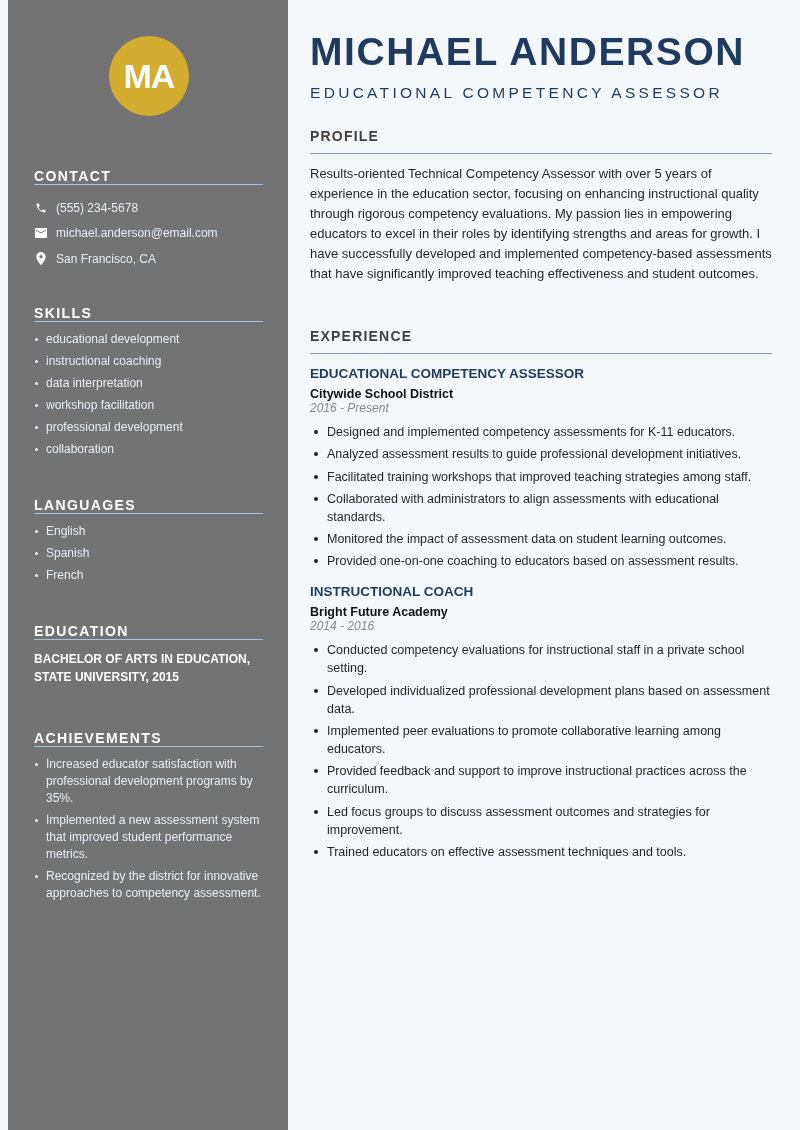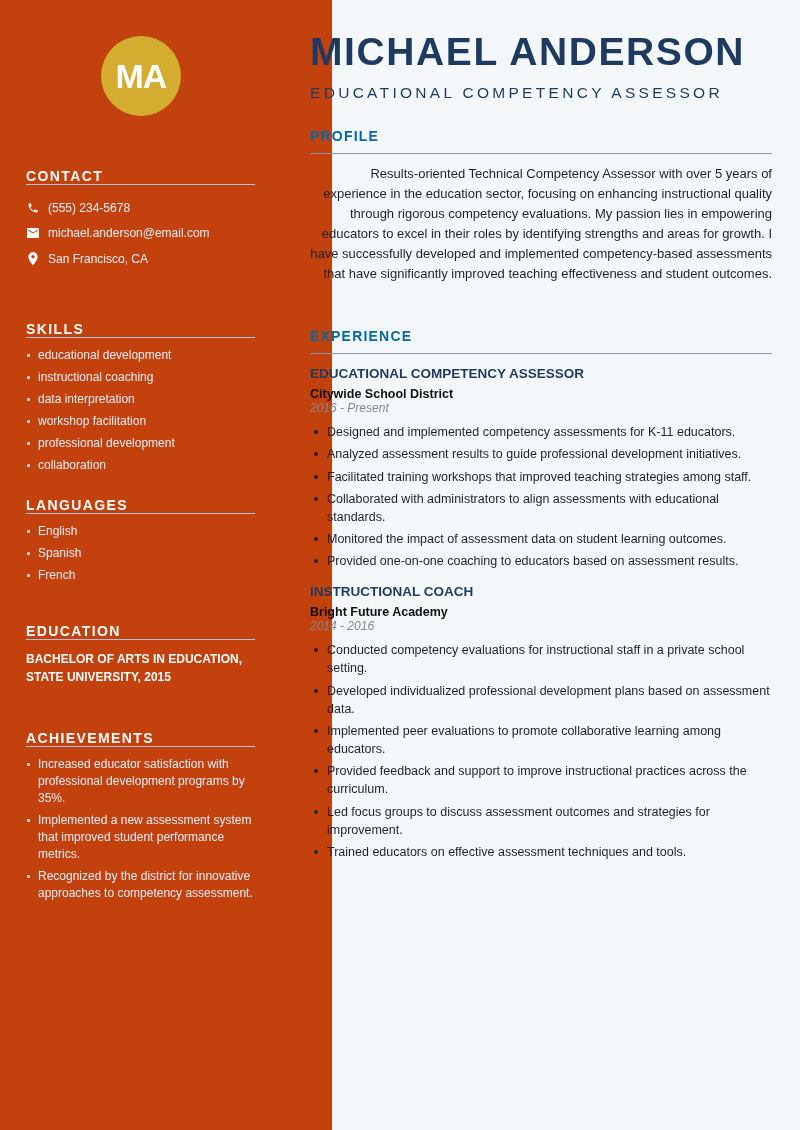--- a/index.html
+++ b/index.html
@@ -1,20 +1,20 @@
 <!DOCTYPE html>
 <html><head>
 <meta charset="utf-8">
 <style>
   * { box-sizing: border-box; margin: 0; padding: 0; }
   html, body { width: 800px; height: 1130px; overflow: hidden; }
   body { font-family: "Liberation Sans", sans-serif; background: #f4f7f9; position: relative; }
   .sidebar {
-    position: absolute; left: 0; top: 0; width: 332px; height: 1130px;
-    background: #c2410c; color: #ffffff; padding: 0 26px;
+    position: absolute; left: 8px; top: 0; width: 280px; height: 1130px;
+    background: #737373; color: #ffffff; padding: 0 26px;
   }
   .avatar {
     position: absolute; left: 101px; top: 36px; width: 80px; height: 80px;
     border-radius: 50%; background: #d4ac2f; color: #fff;
     display: flex; align-items: center; justify-content: center;
     font-weight: bold; font-size: 34px; letter-spacing: -1px;
   }
   .side-section { position: absolute; left: 26px; width: 229px; }
   .side-title {
     font-size: 14px; font-weight: bold; letter-spacing: 1.4px;
@@ -34,25 +34,25 @@
   .blist li::before {
     content: ""; position: absolute; left: 1px; top: 7px; width: 3px; height: 3px;
     border-radius: 50%; background: #e8eef6;
   }
   .edu-text { margin-top: 10px; font-size: 12px; font-weight: bold; line-height: 18px; color: #fff; }
 
   .main { position: absolute; left: 310px; top: 0; width: 462px; color: #1f2933; }
   .name { position: absolute; top: 30px; left: 0; font-size: 39px; font-weight: bold; color: #1e3a5f; letter-spacing: 1.6px; white-space: nowrap; }
   .subtitle { position: absolute; top: 84px; left: 0; font-size: 15.5px; color: #1e3a5f; letter-spacing: 3.3px; white-space: nowrap; }
   .m-section-title {
-    font-size: 14px; font-weight: bold; letter-spacing: 1.2px; color: #0369a1;
+    font-size: 14px; font-weight: bold; letter-spacing: 1.2px; color: #404040;
     padding-bottom: 9px; border-bottom: 1.5px solid #8796a8;
   }
   .profile { position: absolute; top: 128px; left: 0; width: 462px; }
-  .profile p { margin-top: 10px; font-size: 13px; line-height: 20.1px; color: #1f2328; text-align: right; }
+  .profile p { margin-top: 10px; font-size: 13px; line-height: 20.1px; color: #1f2328; }
   .experience { position: absolute; top: 328px; left: 0; width: 462px; }
   .job-title { font-size: 13.5px; font-weight: bold; color: #1e3a5f; margin-top: 12px; }
   .company { font-size: 12.5px; font-weight: bold; color: #111; margin-top: 6px; }
   .dates { font-size: 12px; font-style: italic; color: #888; }
   .jlist { list-style: none; margin-top: 8px; }
   .jlist li {
     position: relative; padding-left: 17px; font-size: 12.5px; color: #1f2328;
     line-height: 18px; margin-bottom: 4.3px;
   }
   .jlist li::before {
@@ -89,21 +89,21 @@
         <span class="ico">
           <svg width="10" height="13" viewBox="0 0 20 28">
               <path fill="#fff" d="M10 0C4.5 0 0 4.5 0 10c0 7.5 10 18 10 18s10-10.5 10-18C20 4.5 15.5 0 10 0zm0 13.5c-1.9 0-3.5-1.6-3.5-3.5S8.1 6.5 10 6.5s3.5 1.6 3.5 3.5-1.6 3.5-3.5 3.5z"></path>
             </svg>
         </span>
         <span>San Francisco, CA</span>
       </li>
     </ul>
   </section>
 
-  <section class="side-section" style="top:305px;margin-top:16px;">
+  <section class="side-section" style="top:305px;">
     <h2 class="side-title">SKILLS</h2>
     <ul class="blist">
       <li>educational development</li>
       <li>instructional coaching</li>
       <li>data interpretation</li>
       <li>workshop facilitation</li>
       <li>professional development</li>
       <li>collaboration</li>
     </ul>
   </section>

